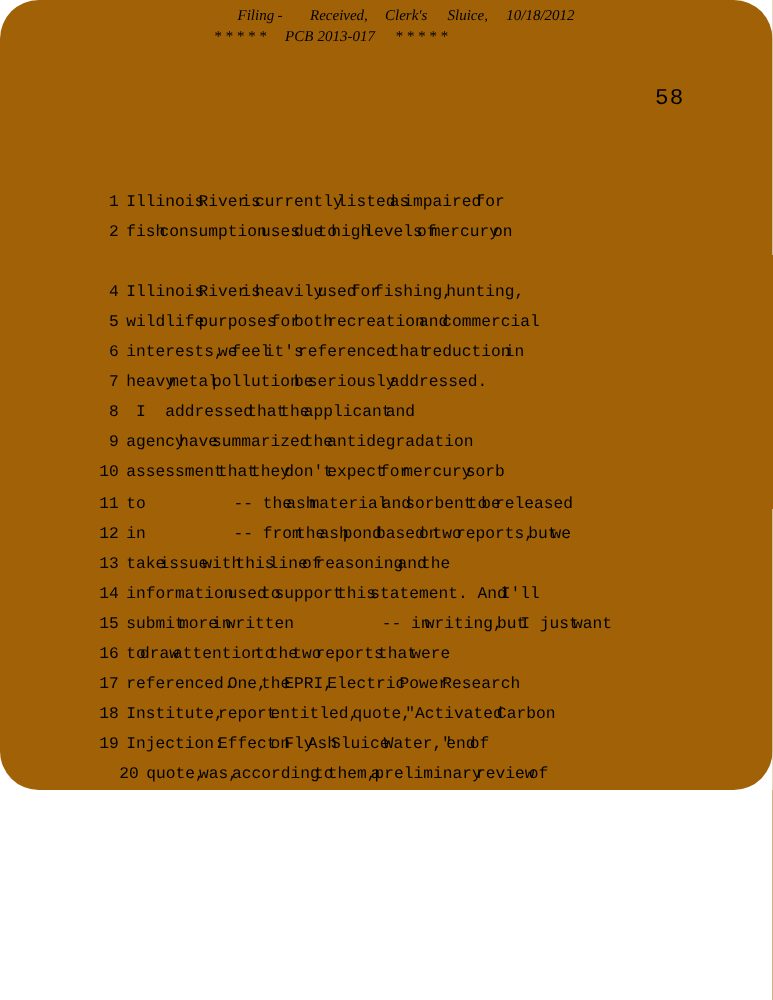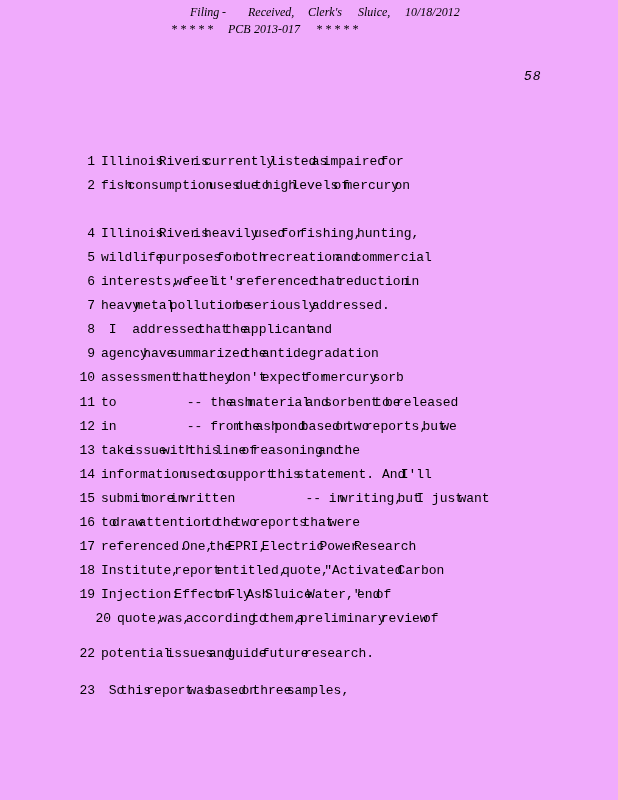--- a/index.html
+++ b/index.html
@@ -3,25 +3,26 @@
 <meta charset="utf-8">
 <style>
   html, body {
     margin: 0;
     padding: 0;
     background: #ffffff;
   }
   #page {
     position: relative;
     width: 618px;
-    height: 800px;
-    background: #f0abfc;
+    height: 632px;
+    background: #a16207;
     overflow: hidden;
     font-family: "Liberation Mono", "DejaVu Sans Mono", monospace;
     color: #000000;
+    border-radius: 31px;
   }
   
   .hseg {
     position: absolute;
     font-family: "Liberation Serif", "DejaVu Serif", serif;
     font-style: italic;
     font-size: 12px;
     line-height: 14px;
     white-space: pre;
     color: #000000;
@@ -34,23 +35,22 @@
   .h-f6 { left: 405px; top: 5px; }
   .h-b1 { left: 171px; top: 22px; }
   .h-b2 { left: 228px; top: 22px; }
   .h-b3 { left: 254px; top: 22px; }
   .h-b4 { left: 316px; top: 22px; }
   
   #pageNumber {
     position: absolute;
     left: 524px;
     top: 69px;
-    font-size: 13px;
+    font-size: 18px;
     letter-spacing: 1px;
-    font-style: italic;
   }
   
   #lines {
     position: absolute;
     left: 0;
     top: 0;
     width: 618px;
     height: 800px;
   }
   .tline {

